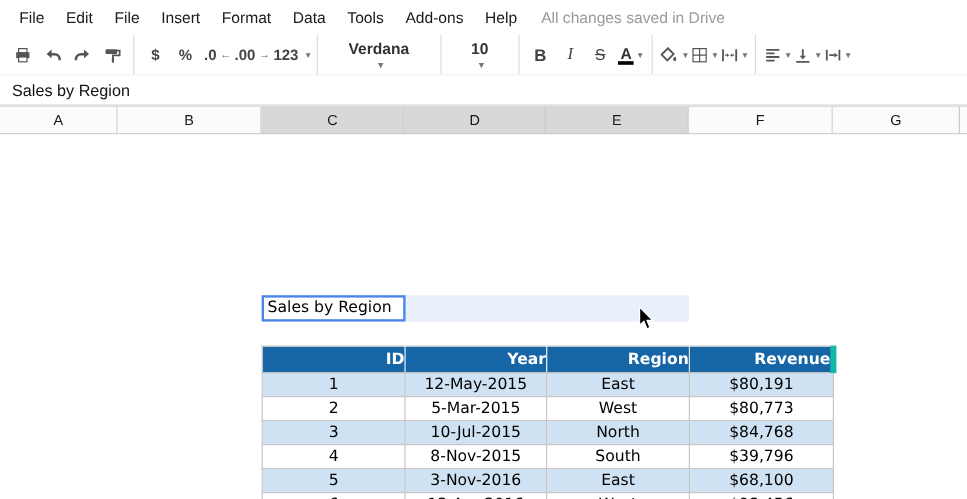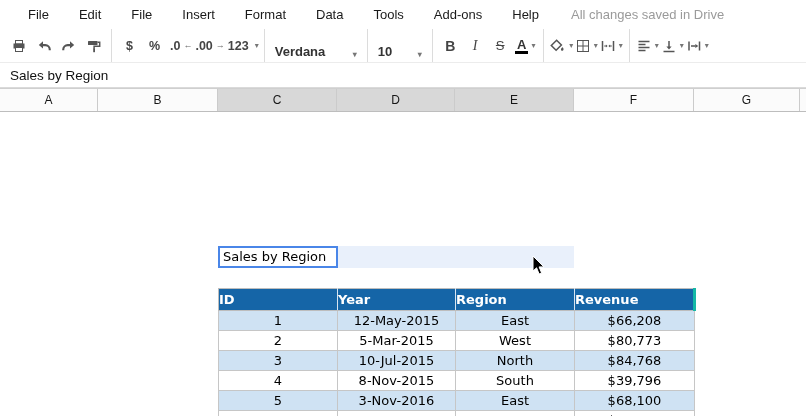--- a/index.html
+++ b/index.html
@@ -5,34 +5,34 @@
   * { margin:0; padding:0; box-sizing:border-box; }
   html,body { background:#fff; }
   #screen {
     position:relative; width:806px; height:416px; background:#fff;
     font-family:"Liberation Sans", sans-serif; overflow:hidden;
     -webkit-font-smoothing:antialiased;
   }
   
   .menubar { position:absolute; top:0; left:0; width:806px; height:29px;
     display:flex; align-items:center; padding-left:14px; font-size:13px; color:#1a1a1a; }
-  .menu-item { margin-right:14px; padding:3px 2px; cursor:default; white-space:nowrap;margin-left:12px; }
-  .save-status { margin-left:16px; color:#9a9a9a; white-space:nowrap; }
+  .menu-item { margin-right:14px; padding:3px 2px; cursor:default; white-space:nowrap; }
+  .save-status { margin-left:4px; color:#9a9a9a; white-space:nowrap; }
   
   .toolbar { position:absolute; top:29px; left:0; width:806px; height:34px;
     display:flex; align-items:center; padding-left:6px; border-bottom:1px solid #ececec; color:#444; }
   .tbtn { height:26px; min-width:25px; display:flex; align-items:center; justify-content:center;
     border-radius:2px; cursor:default; }
   .tbtn svg { display:block; }
   .txtbtn { font-size:12.5px; font-weight:bold; color:#454545; padding:0 3px; letter-spacing:0; }
   .mini-arrow { font-size:9px; color:#666; line-height:1; margin-left:0px; }
   .dd { font-size:8px; color:#777; margin-left:3px; }
   .sep { width:1px; align-self:stretch; background:#dcdcdc; margin:0 5px; }
-  .select-box { height:26px; display:flex; align-items:flex-end; justify-content:space-between;
-    padding:0 5px; font-size:13px; color:#333; font-weight:bold; }
+  .select-box { height:26px; display:flex; align-items:center; justify-content:space-between;
+    padding:0 5px; font-size:13px; color:#333; font-weight:bold;flex-direction:column; }
   .select-font { width:92px; }
   .select-size { width:54px; }
   .fmt-b { font-weight:bold; font-size:14px; color:#444; }
   .fmt-i { font-style:italic; font-size:14px; font-family:"Liberation Serif", serif; color:#444; }
   .fmt-s { text-decoration:line-through; font-size:13px; color:#444; }
   .fmt-a { font-size:13px; font-weight:bold; color:#333; border-bottom:3px solid #000; line-height:13px; padding:0 2px; }
   
   .formulabar { position:absolute; top:63px; left:0; width:806px; height:25px;
     display:flex; align-items:center; padding-left:10px; font-size:13.5px; color:#111;
     border-bottom:1px solid #dadada; background:#fff; }
@@ -50,22 +50,22 @@
   .active-cell { position:absolute; left:218px; top:134px; width:120px; height:22px;
     background:#fff; border:2px solid #4a86e8; font-family:"DejaVu Sans", sans-serif;
     font-size:13px; line-height:18px; padding-left:3px; color:#000; white-space:nowrap; }
   
   .sheet-table { position:absolute; left:218px; top:176px; border-collapse:collapse;
     font-family:"DejaVu Sans", sans-serif; font-size:13px; color:#000;
     border:1px solid #bdbdbd; table-layout:fixed; }
   .sheet-table col.w0{width:119px}.sheet-table col.w1{width:118px}
   .sheet-table col.w2{width:119px}.sheet-table col.w3{width:120px}
   .sheet-table th { height:22px; background:#1565a7; color:#fff; font-weight:bold;
-    text-align:left; border-right:1px solid #d7e4f0; border-bottom:1px solid #bdbdbd; }
-  .sheet-table th:last-child { border-right:3px solid #14b8a6; }
+    text-align:right; border-right:1px solid #d7e4f0; border-bottom:1px solid #bdbdbd; }
+  .sheet-table th:last-child { border-right:5px solid #14b8a6; }
   .sheet-table td { height:20px; text-align:center; border:1px solid #c6c6c6; padding:0; }
   .sheet-table tbody tr:nth-child(odd) td { background:#cfe2f3; }
   .sheet-table tbody tr:nth-child(even) td { background:#ffffff; }
   
   .cursor { position:absolute; left:531px; top:143px; width:14px; height:21px; pointer-events:none; }
 </style>
 </head>
 <body>
 
 <div id="screen">
@@ -256,21 +256,21 @@
           <th>Year</th>
           <th>Region</th>
           <th>Revenue</th>
         </tr>
       </thead>
       <tbody>
         <tr>
           <td>1</td>
           <td>12-May-2015</td>
           <td>East</td>
-          <td>$66,208</td>
+          <td>$80,191</td>
         </tr>
         <tr>
           <td>2</td>
           <td>5-Mar-2015</td>
           <td>West</td>
           <td>$80,773</td>
         </tr>
         <tr>
           <td>3</td>
           <td>10-Jul-2015</td>

